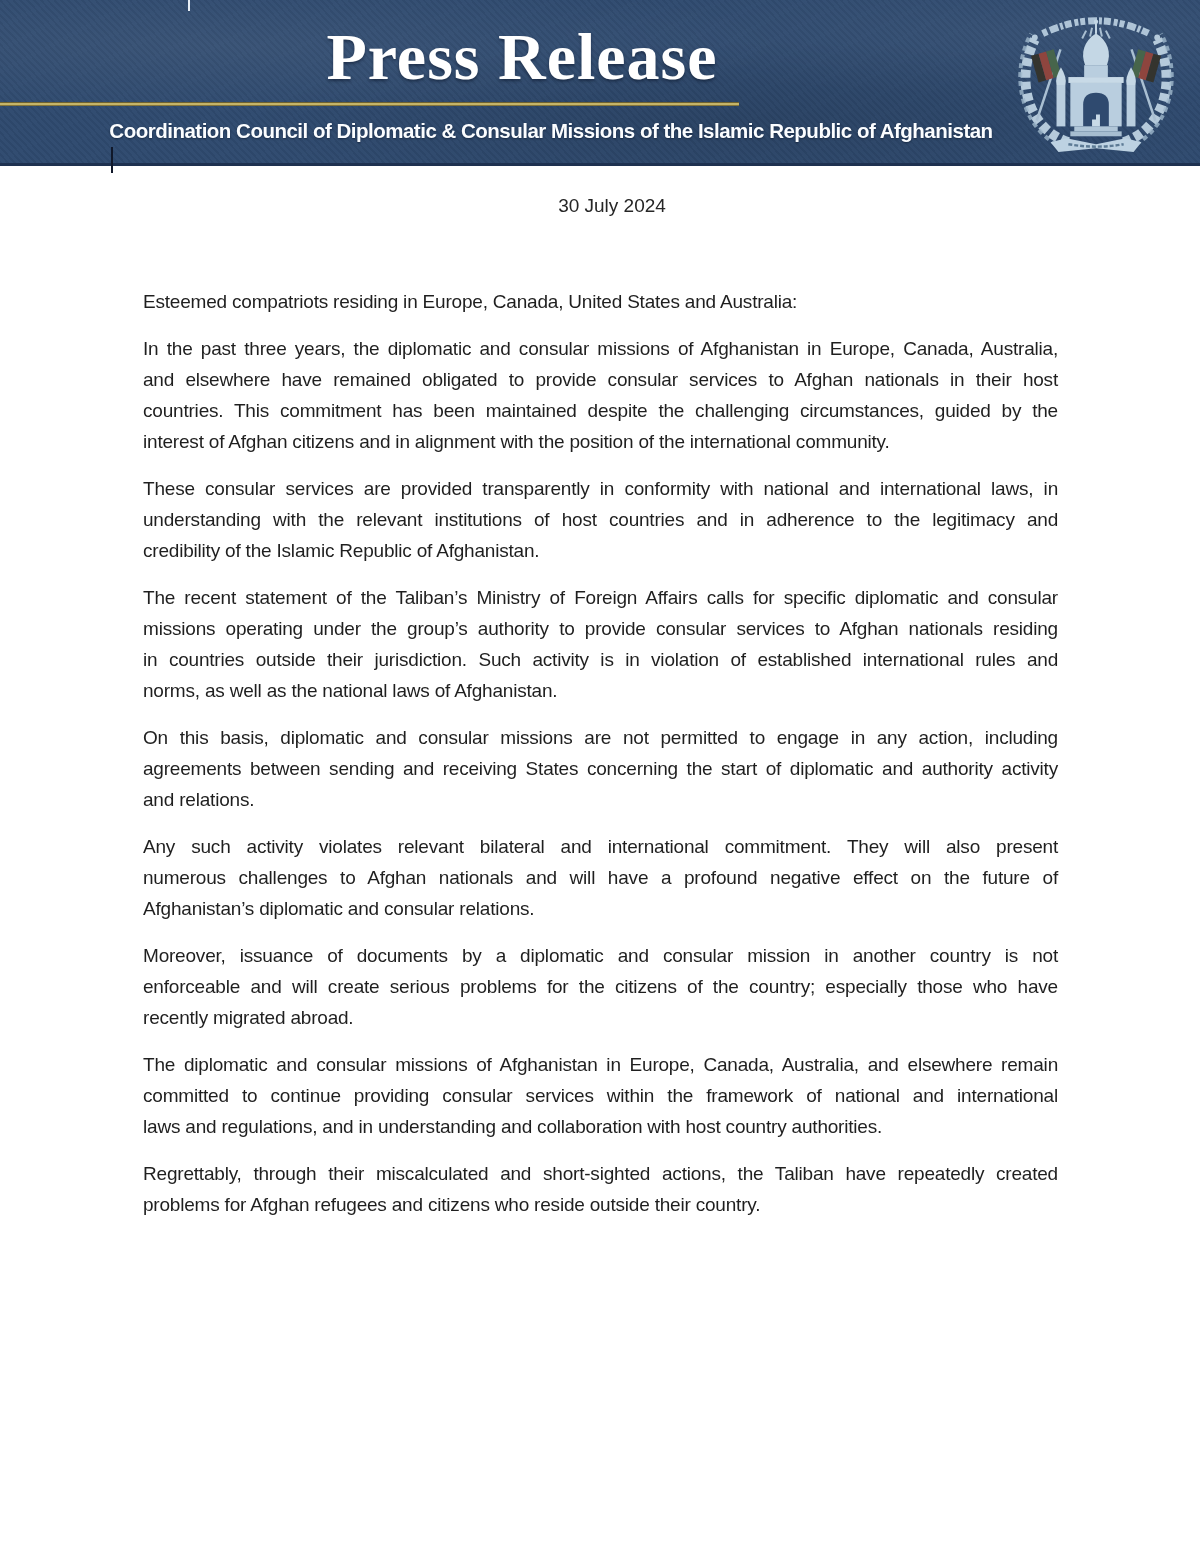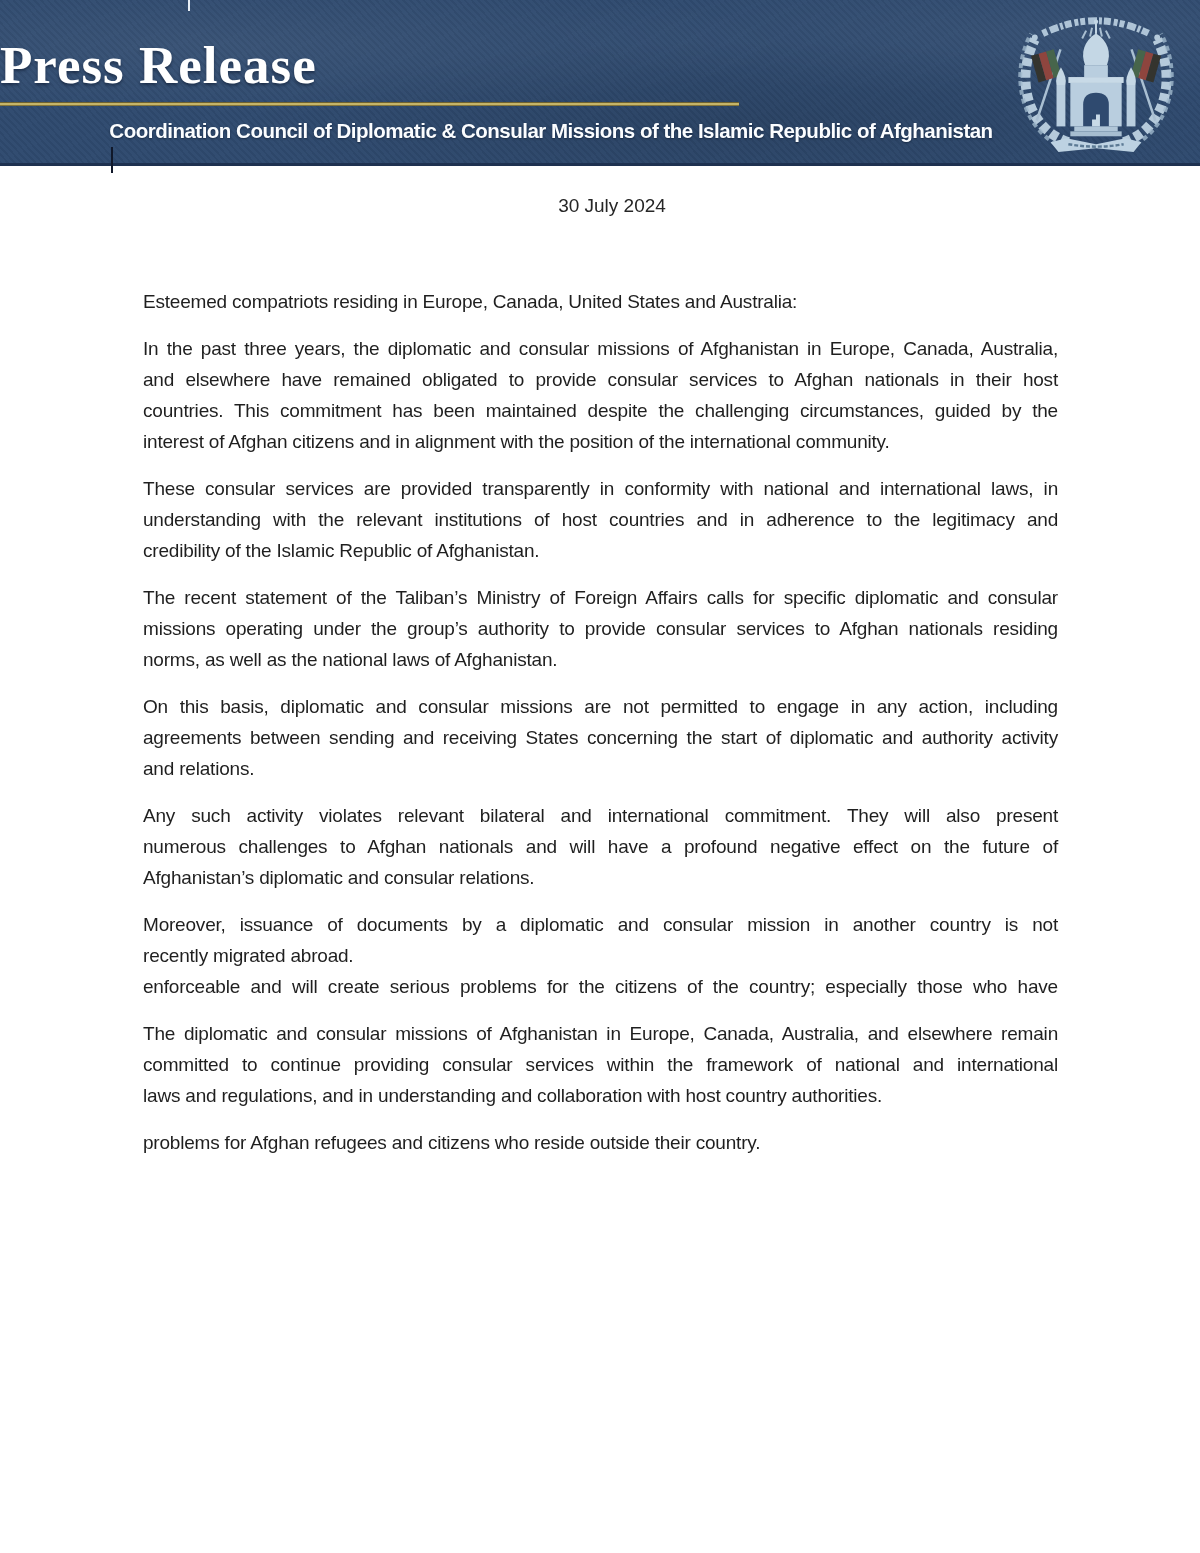--- a/index.html
+++ b/index.html
@@ -21,26 +21,26 @@
     background:
       radial-gradient(ellipse at 18% 28%, rgba(255,255,255,0.05), transparent 42%),
       radial-gradient(ellipse at 62% 75%, rgba(0,0,0,0.10), transparent 48%),
       radial-gradient(ellipse at 88% 20%, rgba(255,255,255,0.04), transparent 35%),
       repeating-linear-gradient(47deg, rgba(0,0,0,0.045) 0 2px, rgba(255,255,255,0.015) 2px 5px),
       #2f4a6f;
     border-bottom: 3px solid #1e3150;
   }
   .masthead-title {
     position: absolute;
-    top: 36px; left: 0;
+    top: 28px; left: 0;
     width: 1044px;
-    text-align: left;
+    text-align: center;
     font-family: "Liberation Serif", serif;
     font-weight: bold;
-    font-size: 53px;
+    font-size: 66px;
     line-height: 58px;
     color: #ffffff;
     letter-spacing: 1px;
     text-shadow: 0 2px 3px rgba(8,18,38,0.5);
   }
   .gold-rule {
     position: absolute;
     top: 102px; left: 0;
     width: 739px; height: 4px;
     background: linear-gradient(180deg, #6f6230 0 1px, #c5b468 1px 3px, #857539 3px 4px);
@@ -196,45 +196,47 @@
 
     <div class="para">
       <div class="line">These consular services are provided transparently in conformity with national and international laws, in</div>
       <div class="line">understanding with the relevant institutions of host countries and in adherence to the legitimacy and</div>
       <div class="line last">credibility of the Islamic Republic of Afghanistan.</div>
     </div>
 
     <div class="para">
       <div class="line">The recent statement of the Taliban’s Ministry of Foreign Affairs calls for specific diplomatic and consular</div>
       <div class="line">missions operating under the group’s authority to provide consular services to Afghan nationals residing</div>
+      <div class="line">in countries outside their jurisdiction. Such activity is in violation of established international rules and</div>
       <div class="line last">norms, as well as the national laws of Afghanistan.</div>
     </div>
 
     <div class="para">
       <div class="line">On this basis, diplomatic and consular missions are not permitted to engage in any action, including</div>
       <div class="line">agreements between sending and receiving States concerning the start of diplomatic and authority activity</div>
       <div class="line last">and relations.</div>
     </div>
 
     <div class="para">
       <div class="line">Any such activity violates relevant bilateral and international commitment. They will also present</div>
       <div class="line">numerous challenges to Afghan nationals and will have a profound negative effect on the future of</div>
       <div class="line last">Afghanistan’s diplomatic and consular relations.</div>
     </div>
 
     <div class="para">
       <div class="line">Moreover, issuance of documents by a diplomatic and consular mission in another country is not</div>
+      <div class="line">enforceable and will create serious problems for the citizens of the country; especially those who have</div>
       <div class="line last">recently migrated abroad.</div>
-      <div class="line">enforceable and will create serious problems for the citizens of the country; especially those who have</div>
     </div>
 
     <div class="para">
       <div class="line">The diplomatic and consular missions of Afghanistan in Europe, Canada, Australia, and elsewhere remain</div>
       <div class="line">committed to continue providing consular services within the framework of national and international</div>
       <div class="line last">laws and regulations, and in understanding and collaboration with host country authorities.</div>
     </div>
 
     <div class="para">
+      <div class="line">Regrettably, through their miscalculated and short-sighted actions, the Taliban have repeatedly created</div>
       <div class="line last">problems for Afghan refugees and citizens who reside outside their country.</div>
     </div>
 
   </div>
 </div>
 
 </body></html>

